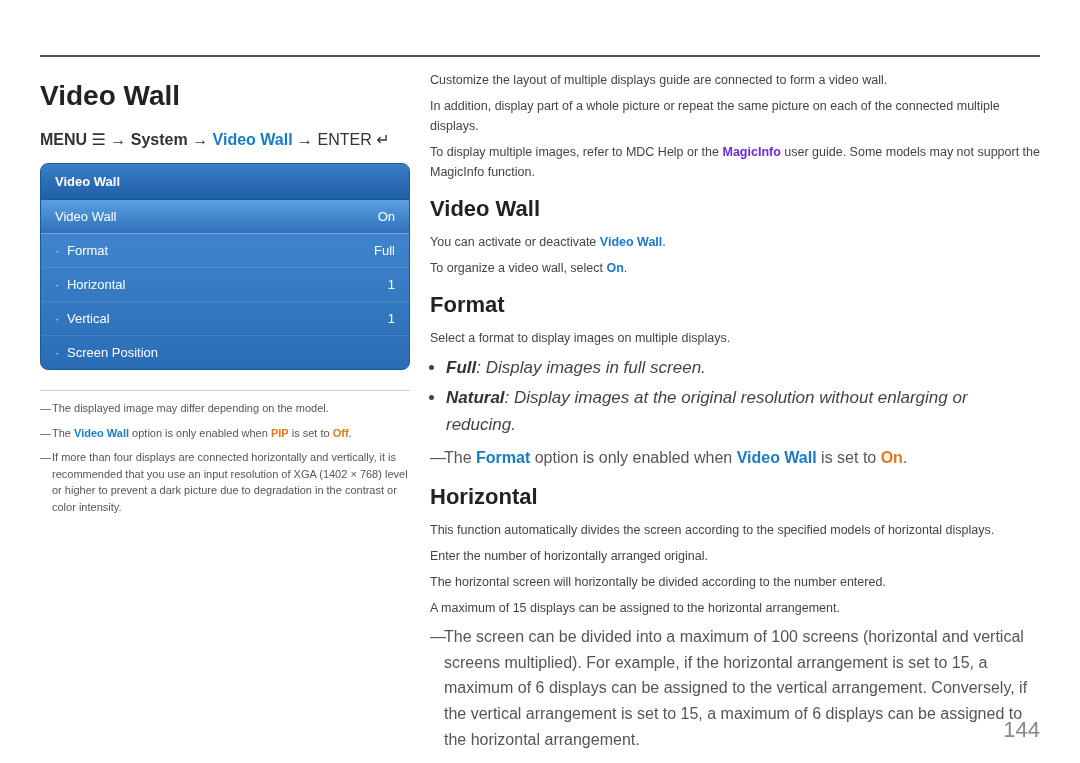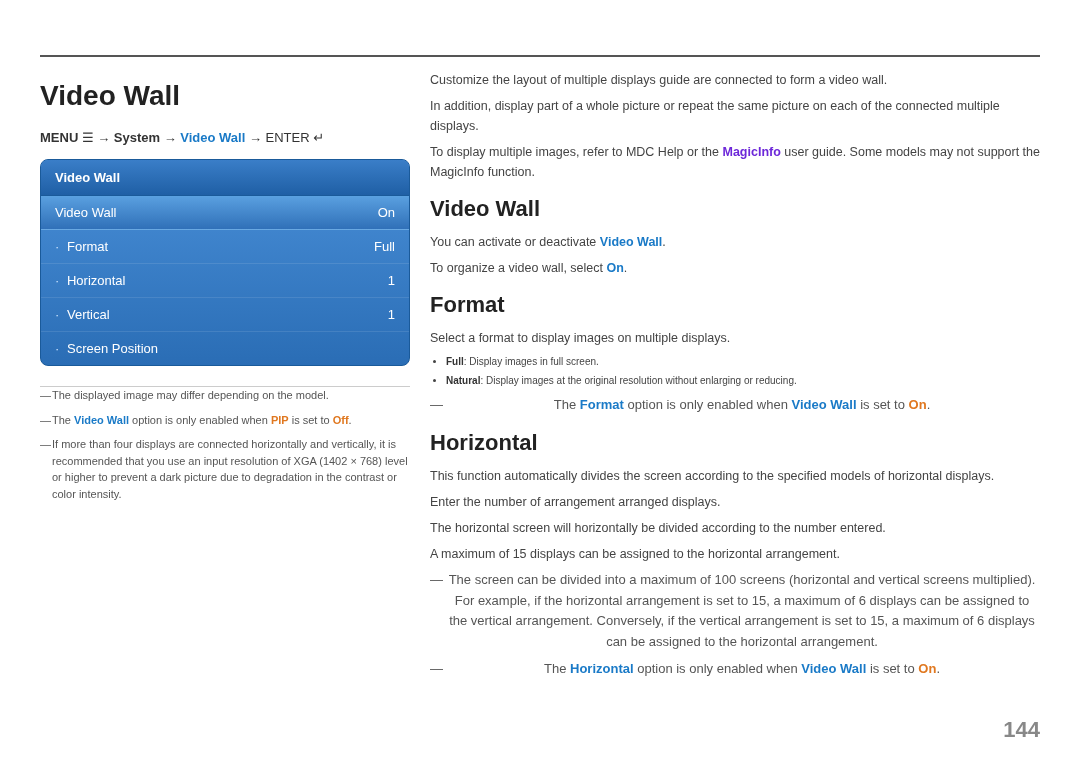--- a/index.html
+++ b/index.html
@@ -42,21 +42,21 @@
     
     .page-title {
       font-size: 28px;
       font-weight: bold;
       color: #222;
       margin-bottom: 18px;
       margin-top: 10px;
     }
 
     .menu-path {
-      font-size: 13px;
+      font-size: 16px;
       color: #333;
       margin-bottom: 14px;
       font-weight: 500;
     }
 
     
     .menu-panel {
       background: linear-gradient(180deg, #4a90d9 0%, #2a6db5 100%);
       border-radius: 8px;
       padding: 0;
@@ -95,21 +95,21 @@
     }
     .menu-item .dot {
       margin-right: 4px;
       color: #cce4ff;
     }
 
     
     .notes-section {
       margin-top: 20px;
       border-top: 1px solid #ccc;
-      padding-top: 0;
+      padding-top: 9px;
     }
     .note-item {
       font-size: 11px;
       color: #555;
       margin-bottom: 8px;
       line-height: 1.5;
       padding-left: 12px;
       position: relative;
     }
     .note-item::before {
@@ -154,39 +154,39 @@
     }
     .section-body .highlight-blue {
       color: #1a7ac7;
       font-weight: bold;
     }
 
     .bullet-list {
       margin: 6px 0 6px 16px;
     }
     .bullet-item {
-      font-size: 10px;
+      font-size: 17px;
       color: #444;
       line-height: 1.6;
       margin-bottom: 3px;
       list-style-type: disc;
+      font-style: italic;
     }
     .bullet-item .bold-term {
       font-weight: bold;
       color: #333;
     }
 
     .note-line {
-      font-size: 13px;
+      font-size: 16px;
       color: #555;
       line-height: 1.6;
       margin-bottom: 6px;
       padding-left: 14px;
       position: relative;
-      text-align: center;
     }
     .note-line::before {
       content: '—';
       position: absolute;
       left: 0;
     }
     .note-line .highlight-blue {
       color: #1a7ac7;
       font-weight: bold;
     }
@@ -199,21 +199,21 @@
       margin: 14px 0;
     }
 
     
     .page-number {
       position: absolute;
       bottom: 20px;
       right: 40px;
       font-size: 22px;
       color: #888;
-      font-weight: 700;
+      font-weight: 400;
     }
   </style>
 </head>
 <body>
 
 <div class="top-line"></div>
 
 <div class="left-column">
   <h1 class="page-title">Video Wall</h1>
 
@@ -282,20 +282,20 @@
   <ul class="bullet-list">
     <li class="bullet-item"><span class="bold-term">Full</span>: Display images in full screen.</li>
     <li class="bullet-item"><span class="bold-term">Natural</span>: Display images at the original resolution without enlarging or reducing.</li>
   </ul>
   <div class="note-line">The <span class="highlight-blue">Format</span> option is only enabled when <span class="highlight-blue">Video Wall</span> is set to <span class="highlight-orange">On</span>.</div>
 
   <div class="section-divider"></div>
 
   <h2 class="section-title">Horizontal</h2>
   <p class="section-body">This function automatically divides the screen according to the specified models of horizontal displays.</p>
-  <p class="section-body">Enter the number of arrangement arranged displays.</p>
+  <p class="section-body">Enter the number of horizontally arranged original.</p>
   <p class="section-body">The horizontal screen will horizontally be divided according to the number entered.</p>
   <p class="section-body">A maximum of 15 displays can be assigned to the horizontal arrangement.</p>
   <div class="note-line">The screen can be divided into a maximum of 100 screens (horizontal and vertical screens multiplied). For example, if the horizontal arrangement is set to 15, a maximum of 6 displays can be assigned to the vertical arrangement. Conversely, if the vertical arrangement is set to 15, a maximum of 6 displays can be assigned to the horizontal arrangement.</div>
   <div class="note-line">The <span class="highlight-blue">Horizontal</span> option is only enabled when <span class="highlight-blue">Video Wall</span> is set to <span class="highlight-orange">On</span>.</div>
 </div>
 
 <div class="page-number">144</div>
 
 </body></html>

